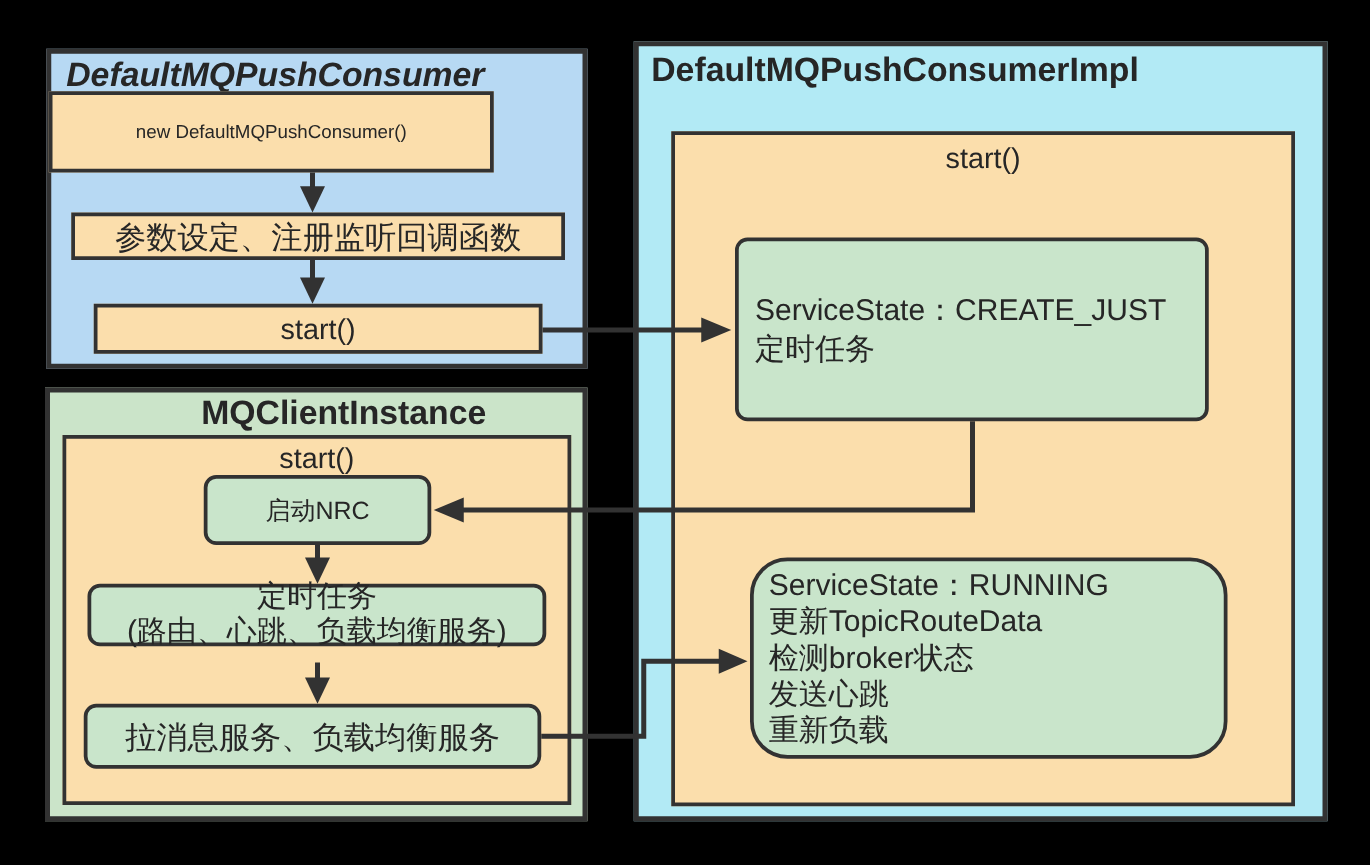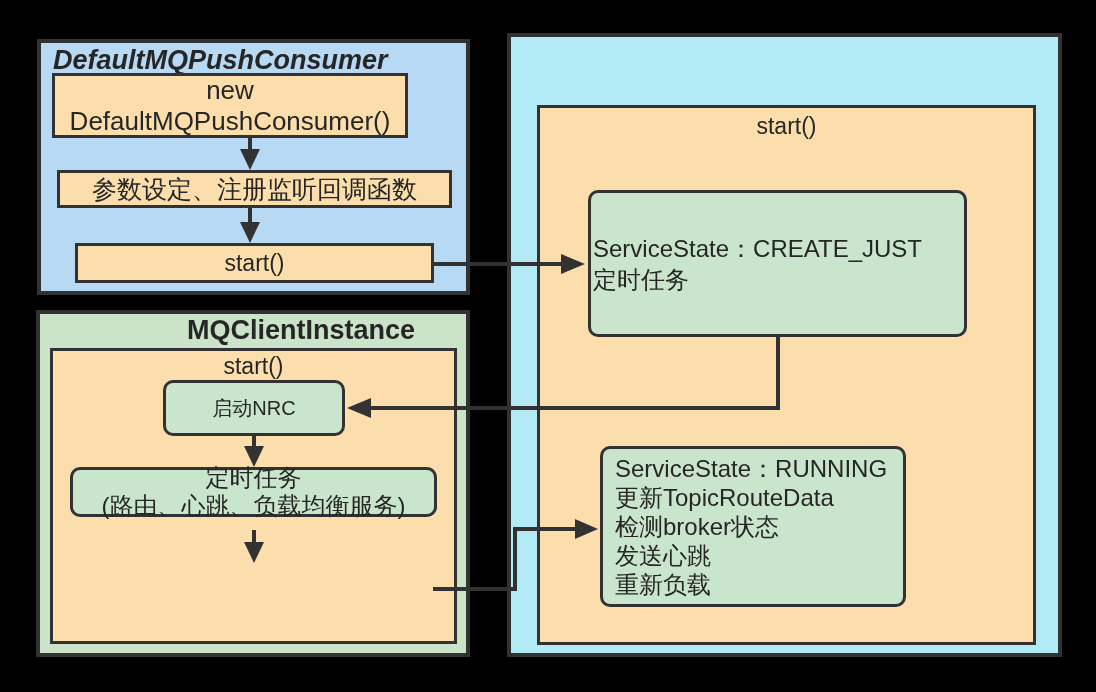--- a/index.html
+++ b/index.html
@@ -30,21 +30,21 @@
   .panel.green{left:36px;top:310px;width:434px;height:347px;background:var(--panel-green);}
   .panel.cyan{left:507px;top:33px;width:555px;height:624px;background:var(--panel-cyan);}
   .panel-title{
     position:absolute;
     font-weight:bold;
     font-size:27px;
     line-height:30px;
     white-space:nowrap;
   }
   .title-blue{left:53px;top:45px;font-style:italic;}
-  .title-green{left:46px;top:315px;width:510px;text-align:center;}
+  .title-green{left:20px;top:315px;width:510px;text-align:center;}
   .title-cyan{left:521px;top:41px;}
   .obox{
     position:absolute;
     background:var(--box-orange);
     border:3px solid var(--border-dark);
     box-sizing:border-box;
     display:flex;align-items:center;justify-content:center;
     text-align:center;
   }
   .methodbox{
@@ -62,62 +62,64 @@
     position:absolute;
     background:var(--box-green);
     border:3px solid var(--border-dark);
     border-radius:10px;
     box-sizing:border-box;
     display:flex;flex-direction:column;
     align-items:center;justify-content:center;
     text-align:center;
   }
   .gbox.align-left{align-items:flex-start;text-align:left;}
-  .box-new{left:52px;top:73px;width:356px;height:65px;font-size:26px;}
+  .box-new{left:39px;top:73px;width:356px;height:65px;font-size:15px;}
   .box-params{left:57px;top:170px;width:395px;height:38px;font-size:25px;}
   .box-start1{left:75px;top:243px;width:359px;height:40px;font-size:23px;}
   .method-green{left:50px;top:348px;width:407px;height:296px;}
   .label-green{left:50px;top:352px;width:407px;}
   .box-nrc{left:163px;top:380px;width:182px;height:56px;font-size:20px;}
   .box-timer{left:70px;top:467px;width:367px;height:50px;font-size:24px;line-height:28px;}
   .box-pull{left:67px;top:563px;width:366px;height:52px;font-size:25px;}
   .method-cyan{left:537px;top:105px;width:499px;height:540px;}
   .label-cyan{left:537px;top:112px;width:499px;}
-  .box-cj{left:588px;top:190px;width:379px;height:147px;font-size:24px;line-height:31px;padding-left:2px;}
-  .box-run{left:600px;top:446px;width:306px;height:161px;font-size:24px;line-height:29px;padding-left:12px;}
+  .box-cj{left:588px;top:190px;width:379px;height:147px;font-size:24px;line-height:31px;padding-left:13px;}
+  .box-run{left:600px;top:446px;width:382px;height:161px;font-size:24px;line-height:29px;padding-left:12px;border-radius:30px;}
   .arrows{
     position:absolute;left:0;top:0;width:1096px;height:692px;
     pointer-events:none;
   }
   .arrows .shaft{stroke:var(--border-dark);stroke-width:4;fill:none;}
   .arrows .head{fill:var(--border-dark);stroke:none;}
 </style>
 </head>
 <body>
 
 <div class="stage">
 
   <section class="panel blue"></section>
   <section class="panel green"></section>
   <section class="panel cyan"></section>
 
   <div class="panel-title title-blue">DefaultMQPushConsumer</div>
   <div class="panel-title title-green">MQClientInstance</div>
+  <div class="panel-title title-cyan">DefaultMQPushConsumerImpl</div>
 
   <div class="obox box-new">new DefaultMQPushConsumer()</div>
   <div class="obox box-params">参数设定、注册监听回调函数</div>
   <div class="obox box-start1">start()</div>
 
   <div class="methodbox method-green"></div>
   <div class="method-label label-green">start()</div>
   <div class="gbox box-nrc">启动NRC</div>
   <div class="gbox box-timer">
     <div>定时任务</div>
     <div>(路由、心跳、负载均衡服务)</div>
   </div>
+  <div class="gbox box-pull">拉消息服务、负载均衡服务</div>
 
   <div class="methodbox method-cyan"></div>
   <div class="method-label label-cyan">start()</div>
   <div class="gbox align-left box-cj">
     <div>ServiceState：CREATE_JUST</div>
     <div>定时任务</div>
   </div>
   <div class="gbox align-left box-run">
     <div>ServiceState：RUNNING</div>
     <div>更新TopicRouteData</div>

